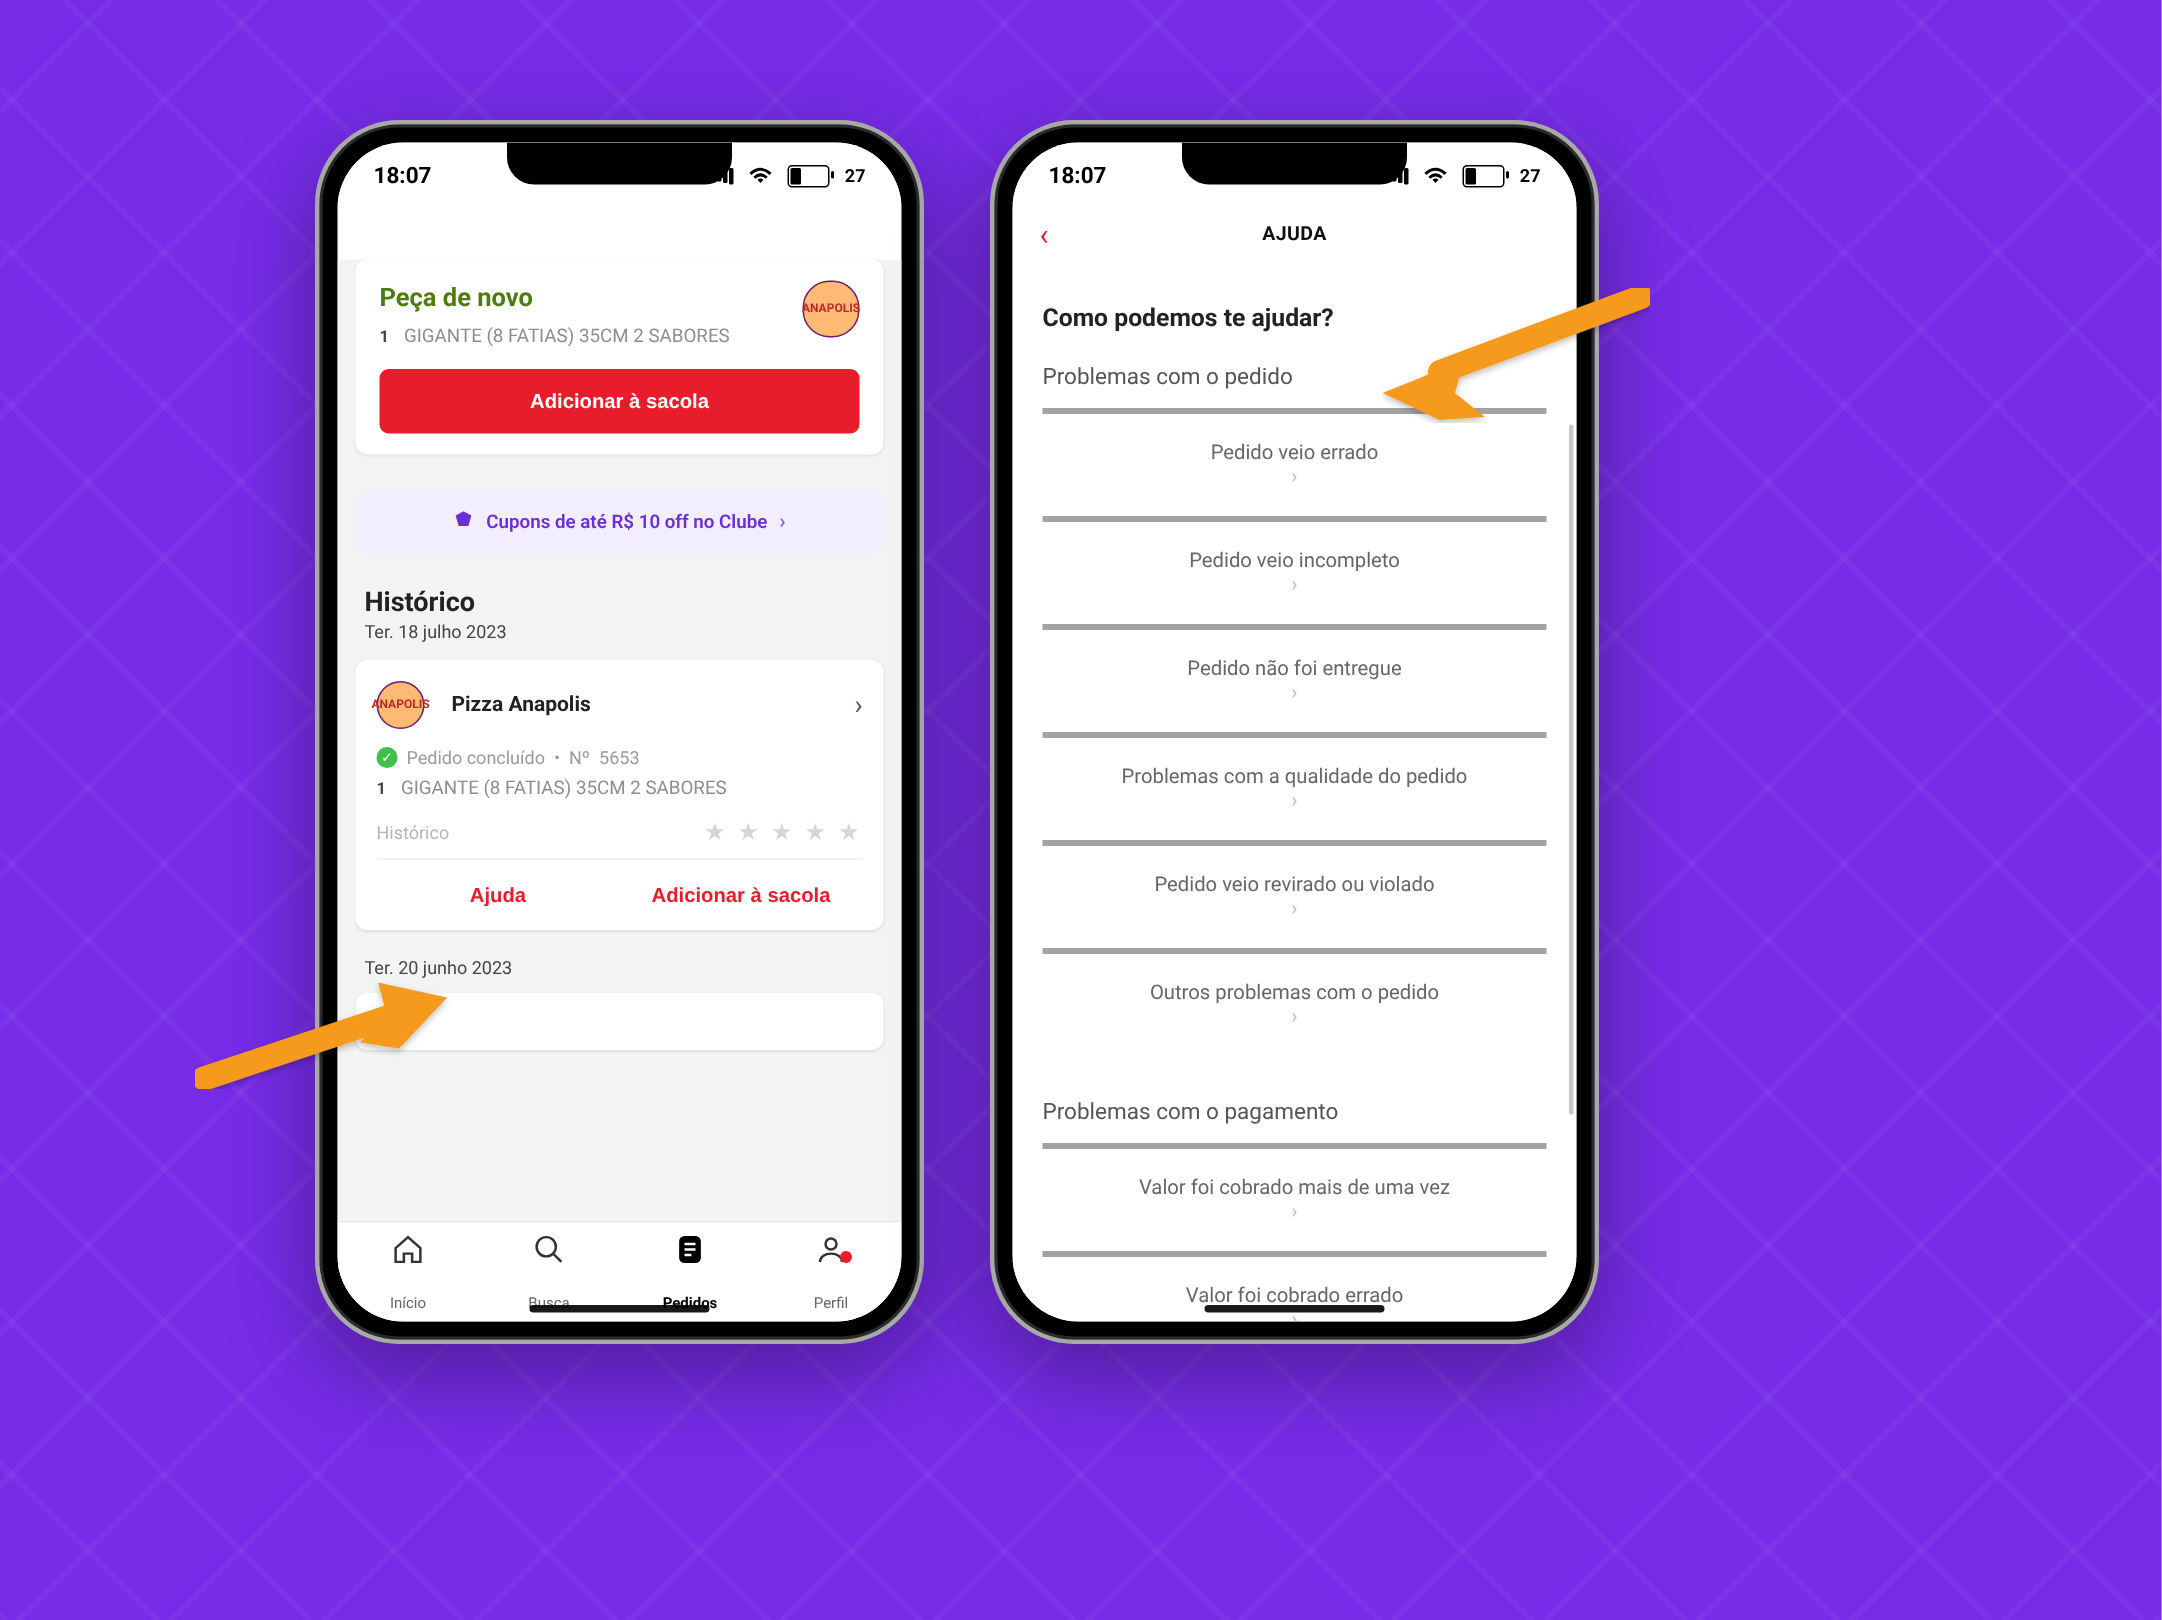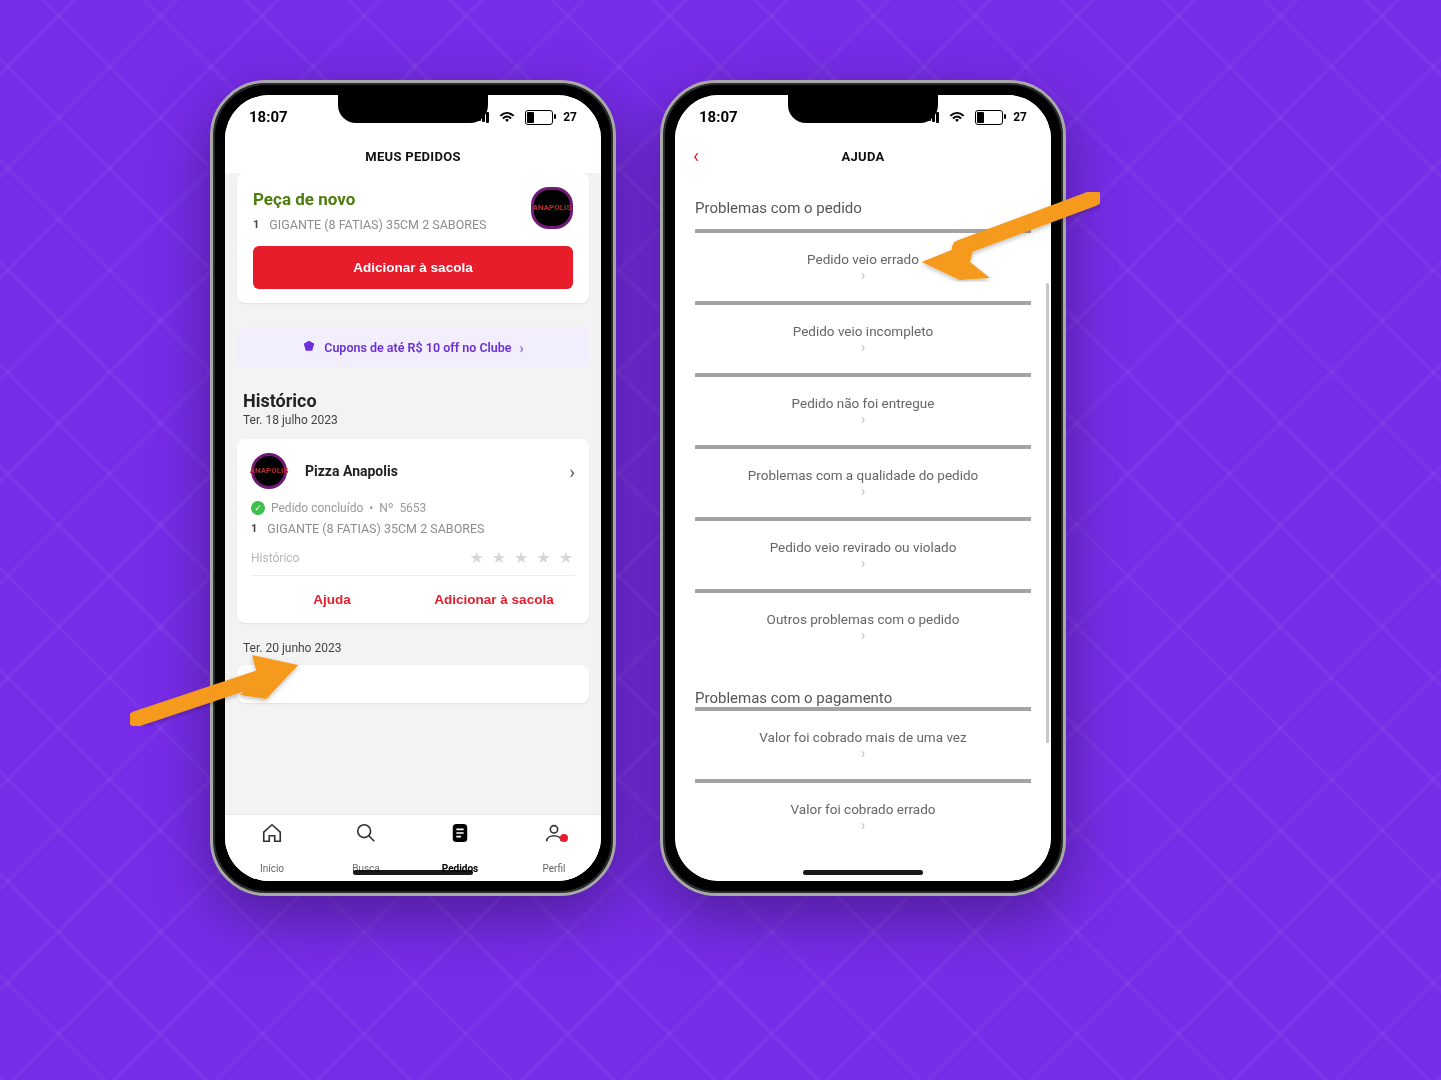--- a/index.html
+++ b/index.html
@@ -51,21 +51,21 @@
 
   .navbar{height:34px;display:flex;align-items:center;justify-content:center;position:relative;background:#fff;}
   .navbar .title{font-size:13px;font-weight:700;letter-spacing:.3px;color:#111;}
   .navbar .back{position:absolute;left:18px;color:#e81d2c;font-size:20px;line-height:1;}
 
   
   .content{position:absolute;left:0;right:0;top:78px;bottom:0;background:#f3f3f3;overflow:hidden;}
   .card{background:#fff;border-radius:8px;margin:12px;box-shadow:0 1px 2px rgba(0,0,0,.08);}
   .reorder{padding:16px 16px 14px;position:relative;margin-top:0;}
   .reorder h3{margin:0 0 8px;font-size:17px;font-weight:700;color:#4d7c0f;}
-  .logo-chip{position:absolute;right:16px;top:14px;width:36px;height:36px;border-radius:18px;background:#000000;border:3px solid #701a75;display:flex;align-items:center;justify-content:center;font-size:8px;color:#bb2a2a;font-weight:700;text-align:left;line-height:1;}
+  .logo-chip{position:absolute;right:16px;top:14px;width:36px;height:36px;border-radius:18px;background:#fdba74;border:1px solid #701a75;display:flex;align-items:center;justify-content:center;font-size:8px;color:#bb2a2a;font-weight:700;text-align:left;line-height:1;}
   .item-line{display:flex;align-items:center;gap:10px;color:#8d8d8d;font-size:12.5px;}
   .qty{font-size:11px;font-weight:700;color:#444;}
   .btn-red{margin-top:14px;background:#e81d2c;color:#fff;border:none;width:100%;padding:14px 0;border-radius:6px;font-weight:700;font-size:13.5px;}
 
   .promo{margin:24px 12px 0;background:#f3eefe;border-radius:8px;padding:12px 0;display:flex;align-items:center;justify-content:center;gap:8px;color:#6b2fd9;font-size:12.5px;font-weight:600;}
   .promo .chev{color:#8a5ee8;font-size:14px;}
 
   .section-title{margin:22px 18px 2px;font-size:18px;font-weight:700;color:#222;}
   .date-sub{margin:0 18px 10px;font-size:12px;color:#444;}
 
@@ -96,21 +96,21 @@
   
   .r-content{position:absolute;left:0;right:0;top:78px;bottom:0;background:#fff;overflow:hidden;}
   .r-pad{padding:18px 20px 0;}
   .r-h{font-size:16.5px;font-weight:700;color:#222;margin:12px 0 20px;}
   .r-sub{font-size:15px;color:#555;font-weight:400;margin:8px 0 12px;}
   .r-list{}
   .r-item{display:flex;align-items:center;padding:18px 0;border-top:4px solid #a3a3a3;font-size:13.5px;color:#666;flex-direction:column;}
   .r-item:first-child{}
   .r-chev{color:#c0c0c0;font-size:14px;}
   .r-scroll{position:absolute;right:2px;top:110px;width:3px;height:460px;background:#c7c7c7;border-radius:2px;}
-  .r-sub2{font-size:15px;color:#555;margin:28px 0 0;}
+  .r-sub2{font-size:15px;color:#555;margin:28px 0 12px;}
 
   
   .arrow{position:absolute;z-index:10;}
   .arrow svg{display:block;}
 </style>
 </head>
 <body>
 
 <div class="bg">
 
@@ -132,23 +132,20 @@
                 <path d="M8 11 L6 8.8 Q8 7.2 10 8.8 Z M3.2 6.8 Q8 2.2 12.8 6.8 L11.4 8.2 Q8 5 4.6 8.2 Z M0.6 4.2 Q8 -2.4 15.4 4.2 L14 5.6 Q8 0 2 5.6 Z" fill="#000"></path>
               </svg>
           </span>
           <span class="batt">
               <span class="batt-fill"></span>
             </span>
           <span class="batt-num">27</span>
         </span>
       </div>
 
-      <div class="navbar">
-        <span class="title">MEUS PEDIDOS</span>
-      </div>
 
       <div class="content">
 
         <div class="card reorder">
           <h3>Peça de novo</h3>
           <div class="logo-chip">ANAPOLIS</div>
           <div class="item-line">
             <span class="qty">1</span>
             <span>GIGANTE (8 FATIAS) 35CM 2 SABORES</span>
           </div>
@@ -266,20 +263,21 @@
         </span>
       </div>
 
       <div class="navbar">
         <span class="back">‹</span>
         <span class="title">AJUDA</span>
       </div>
 
       <div class="r-content">
         <div class="r-pad">
+          <div class="r-h">Como podemos te ajudar?</div>
           <div class="r-sub">Problemas com o pedido</div>
           <div class="r-list" id="list1">
               <div class="r-item">
                 <span>Pedido veio errado</span>
                 <span class="r-chev">›</span>
               </div>
               <div class="r-item">
                 <span>Pedido veio incompleto</span>
                 <span class="r-chev">›</span>
               </div>

